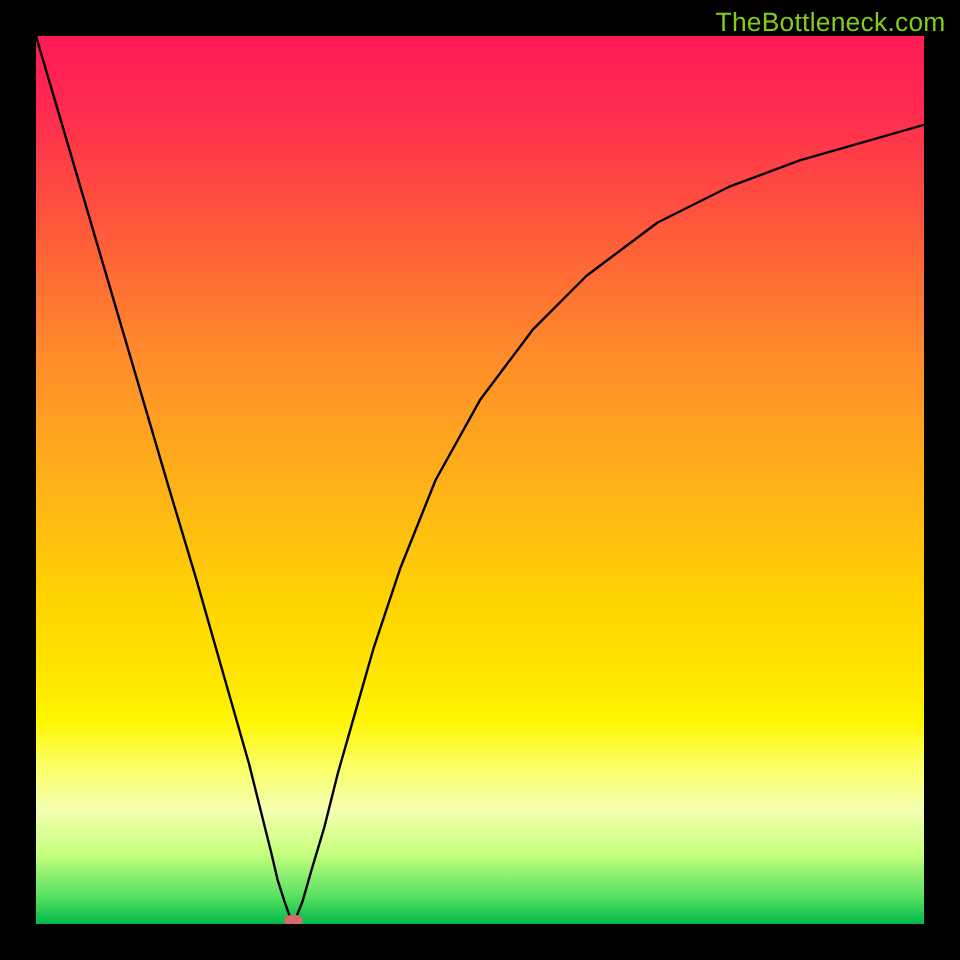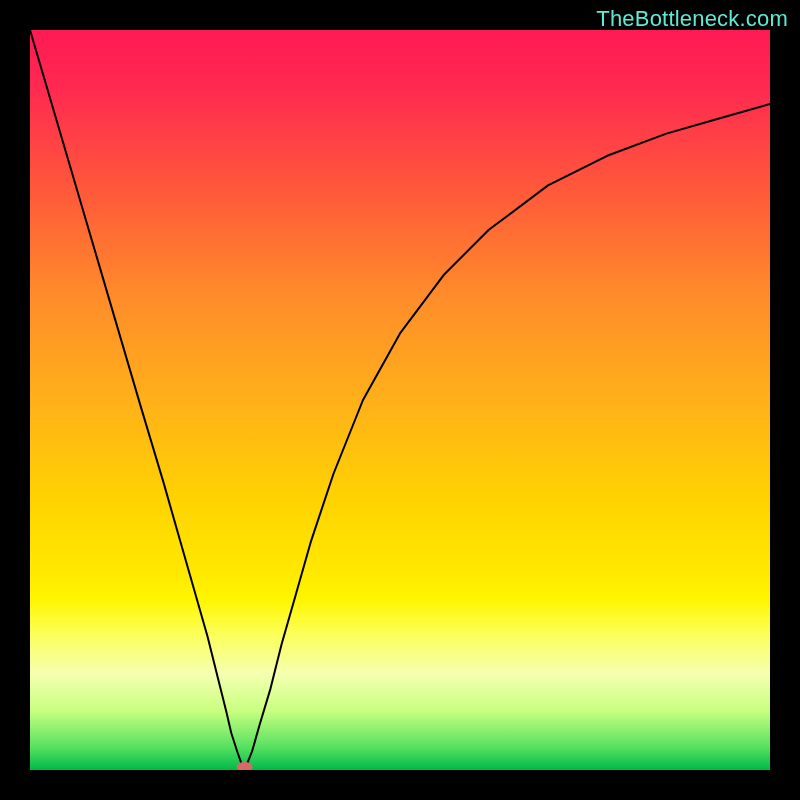--- a/index.html
+++ b/index.html
@@ -30,21 +30,21 @@
       #f5ffb0 87%,
       #c8ff80 92%,
       #55e060 97%,
       #00b84a 100%
     );
   }
   .watermark {
     position: absolute;
     top: 6px;
     right: 12px;
-    color: #5eead4;
+    color: #84cc16;
     font-size: 22px;
     font-weight: 500;
     letter-spacing: 0.2px;
   }
   svg.curve {
     position: absolute;
     left: 0;
     top: 0;
     width: 740px;
     height: 740px;

